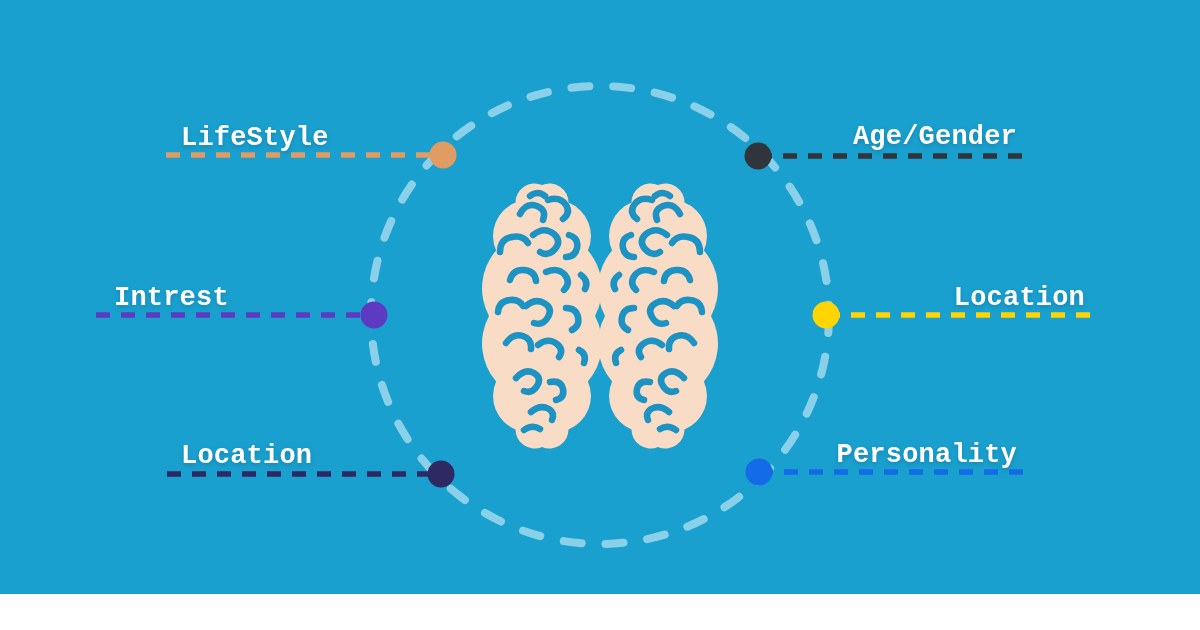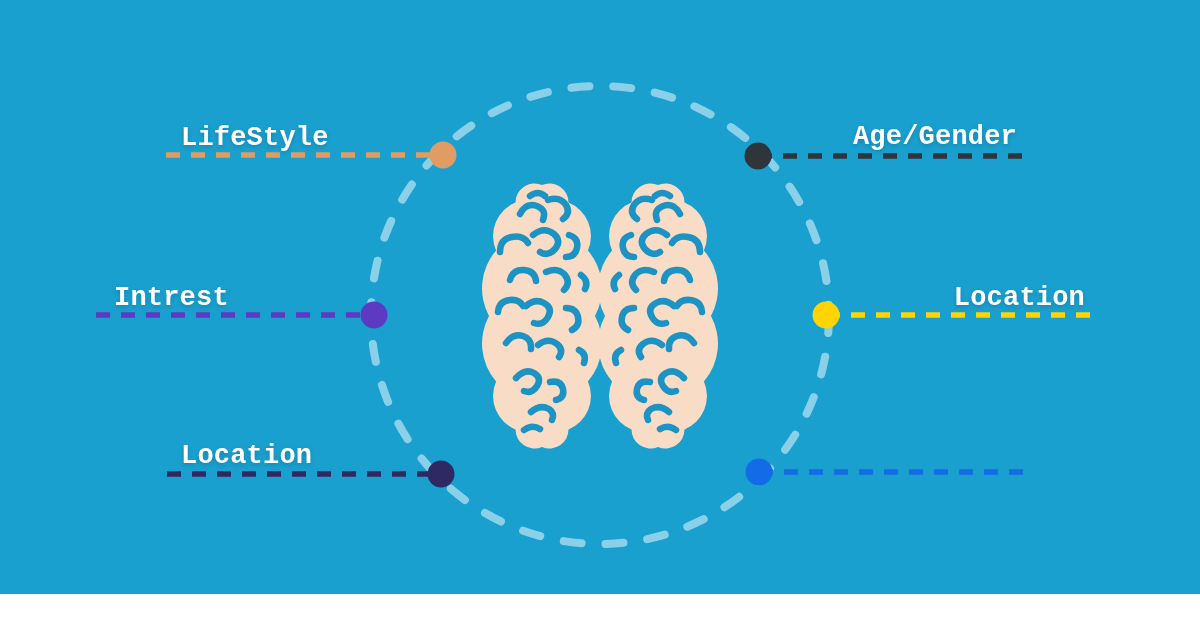--- a/index.html
+++ b/index.html
@@ -90,14 +90,15 @@
     <circle cx="826" cy="315" r="13.5" fill="#ffd400"></circle>
     <circle cx="441" cy="474" r="13.5" fill="#2e2963"></circle>
     <circle cx="759" cy="472" r="13.5" fill="#146be8"></circle>
   </svg>
 
   <div class="label label-lifestyle">LifeStyle</div>
   <div class="label label-age-gender">Age/Gender</div>
   <div class="label label-values">Intrest</div>
   <div class="label label-location">Location</div>
   <div class="label label-intrest">Location</div>
+  <div class="label label-personality">Personality</div>
 
 </div>
 
 </body></html>

